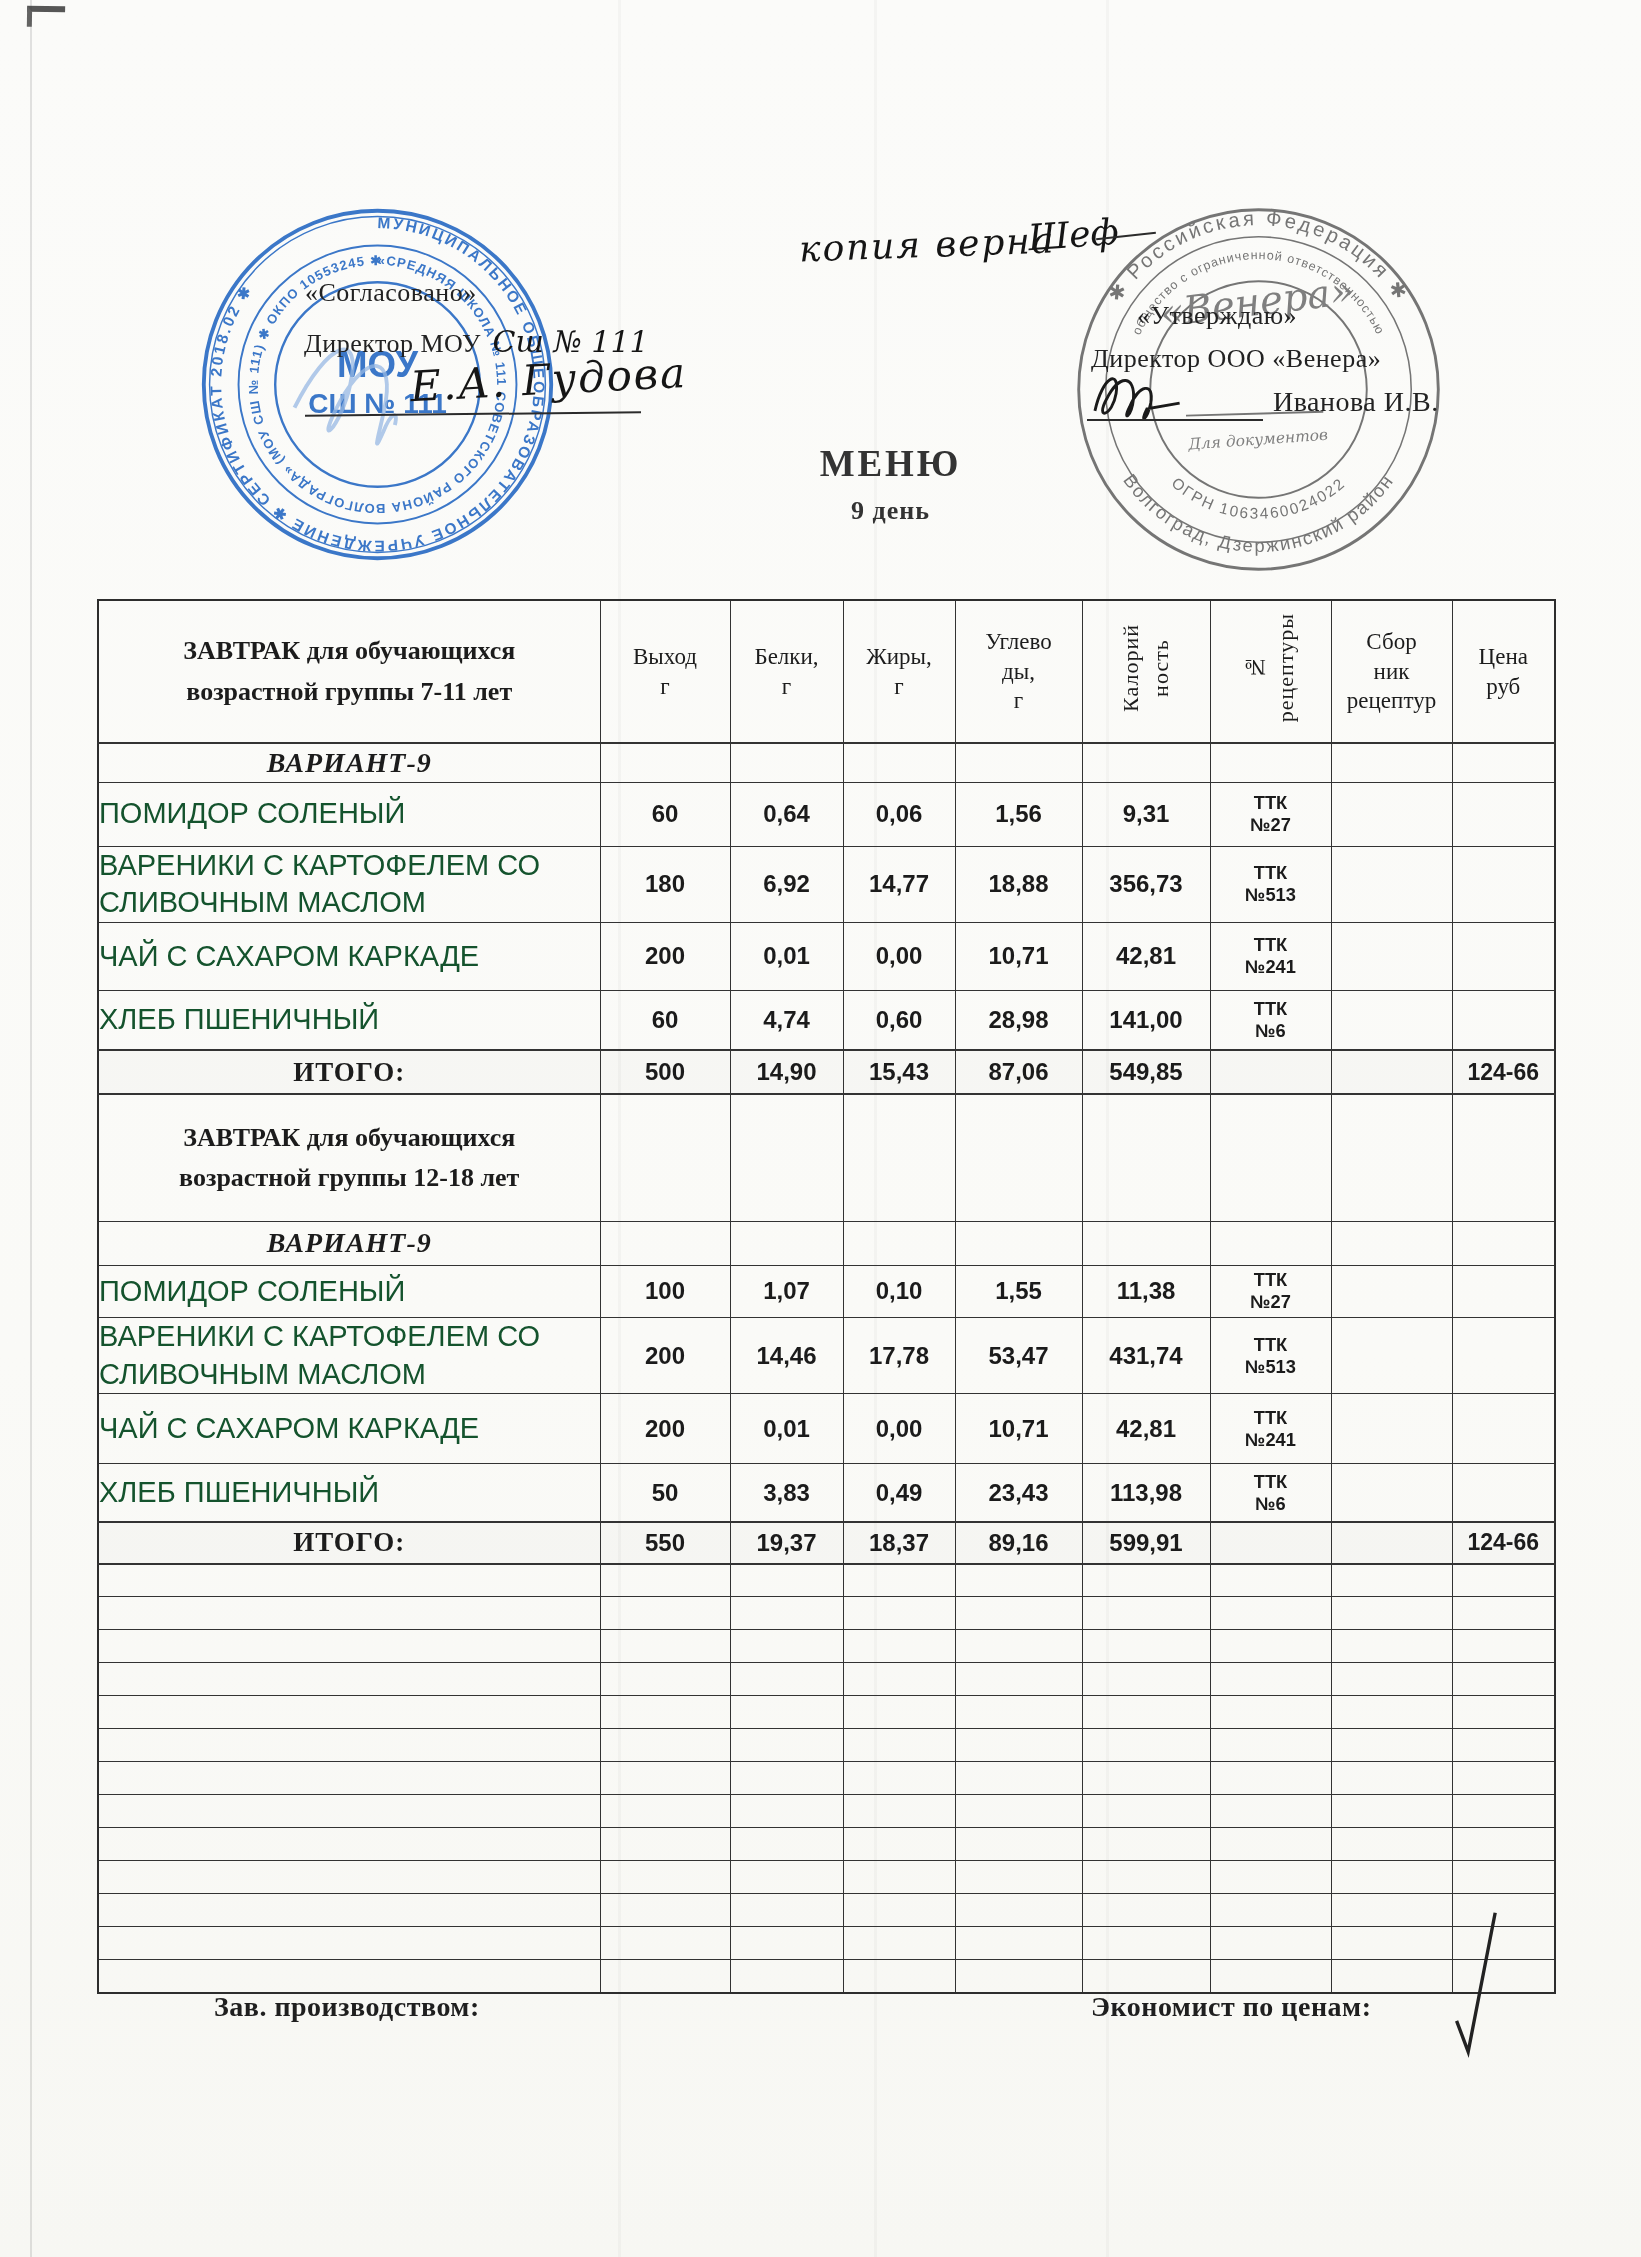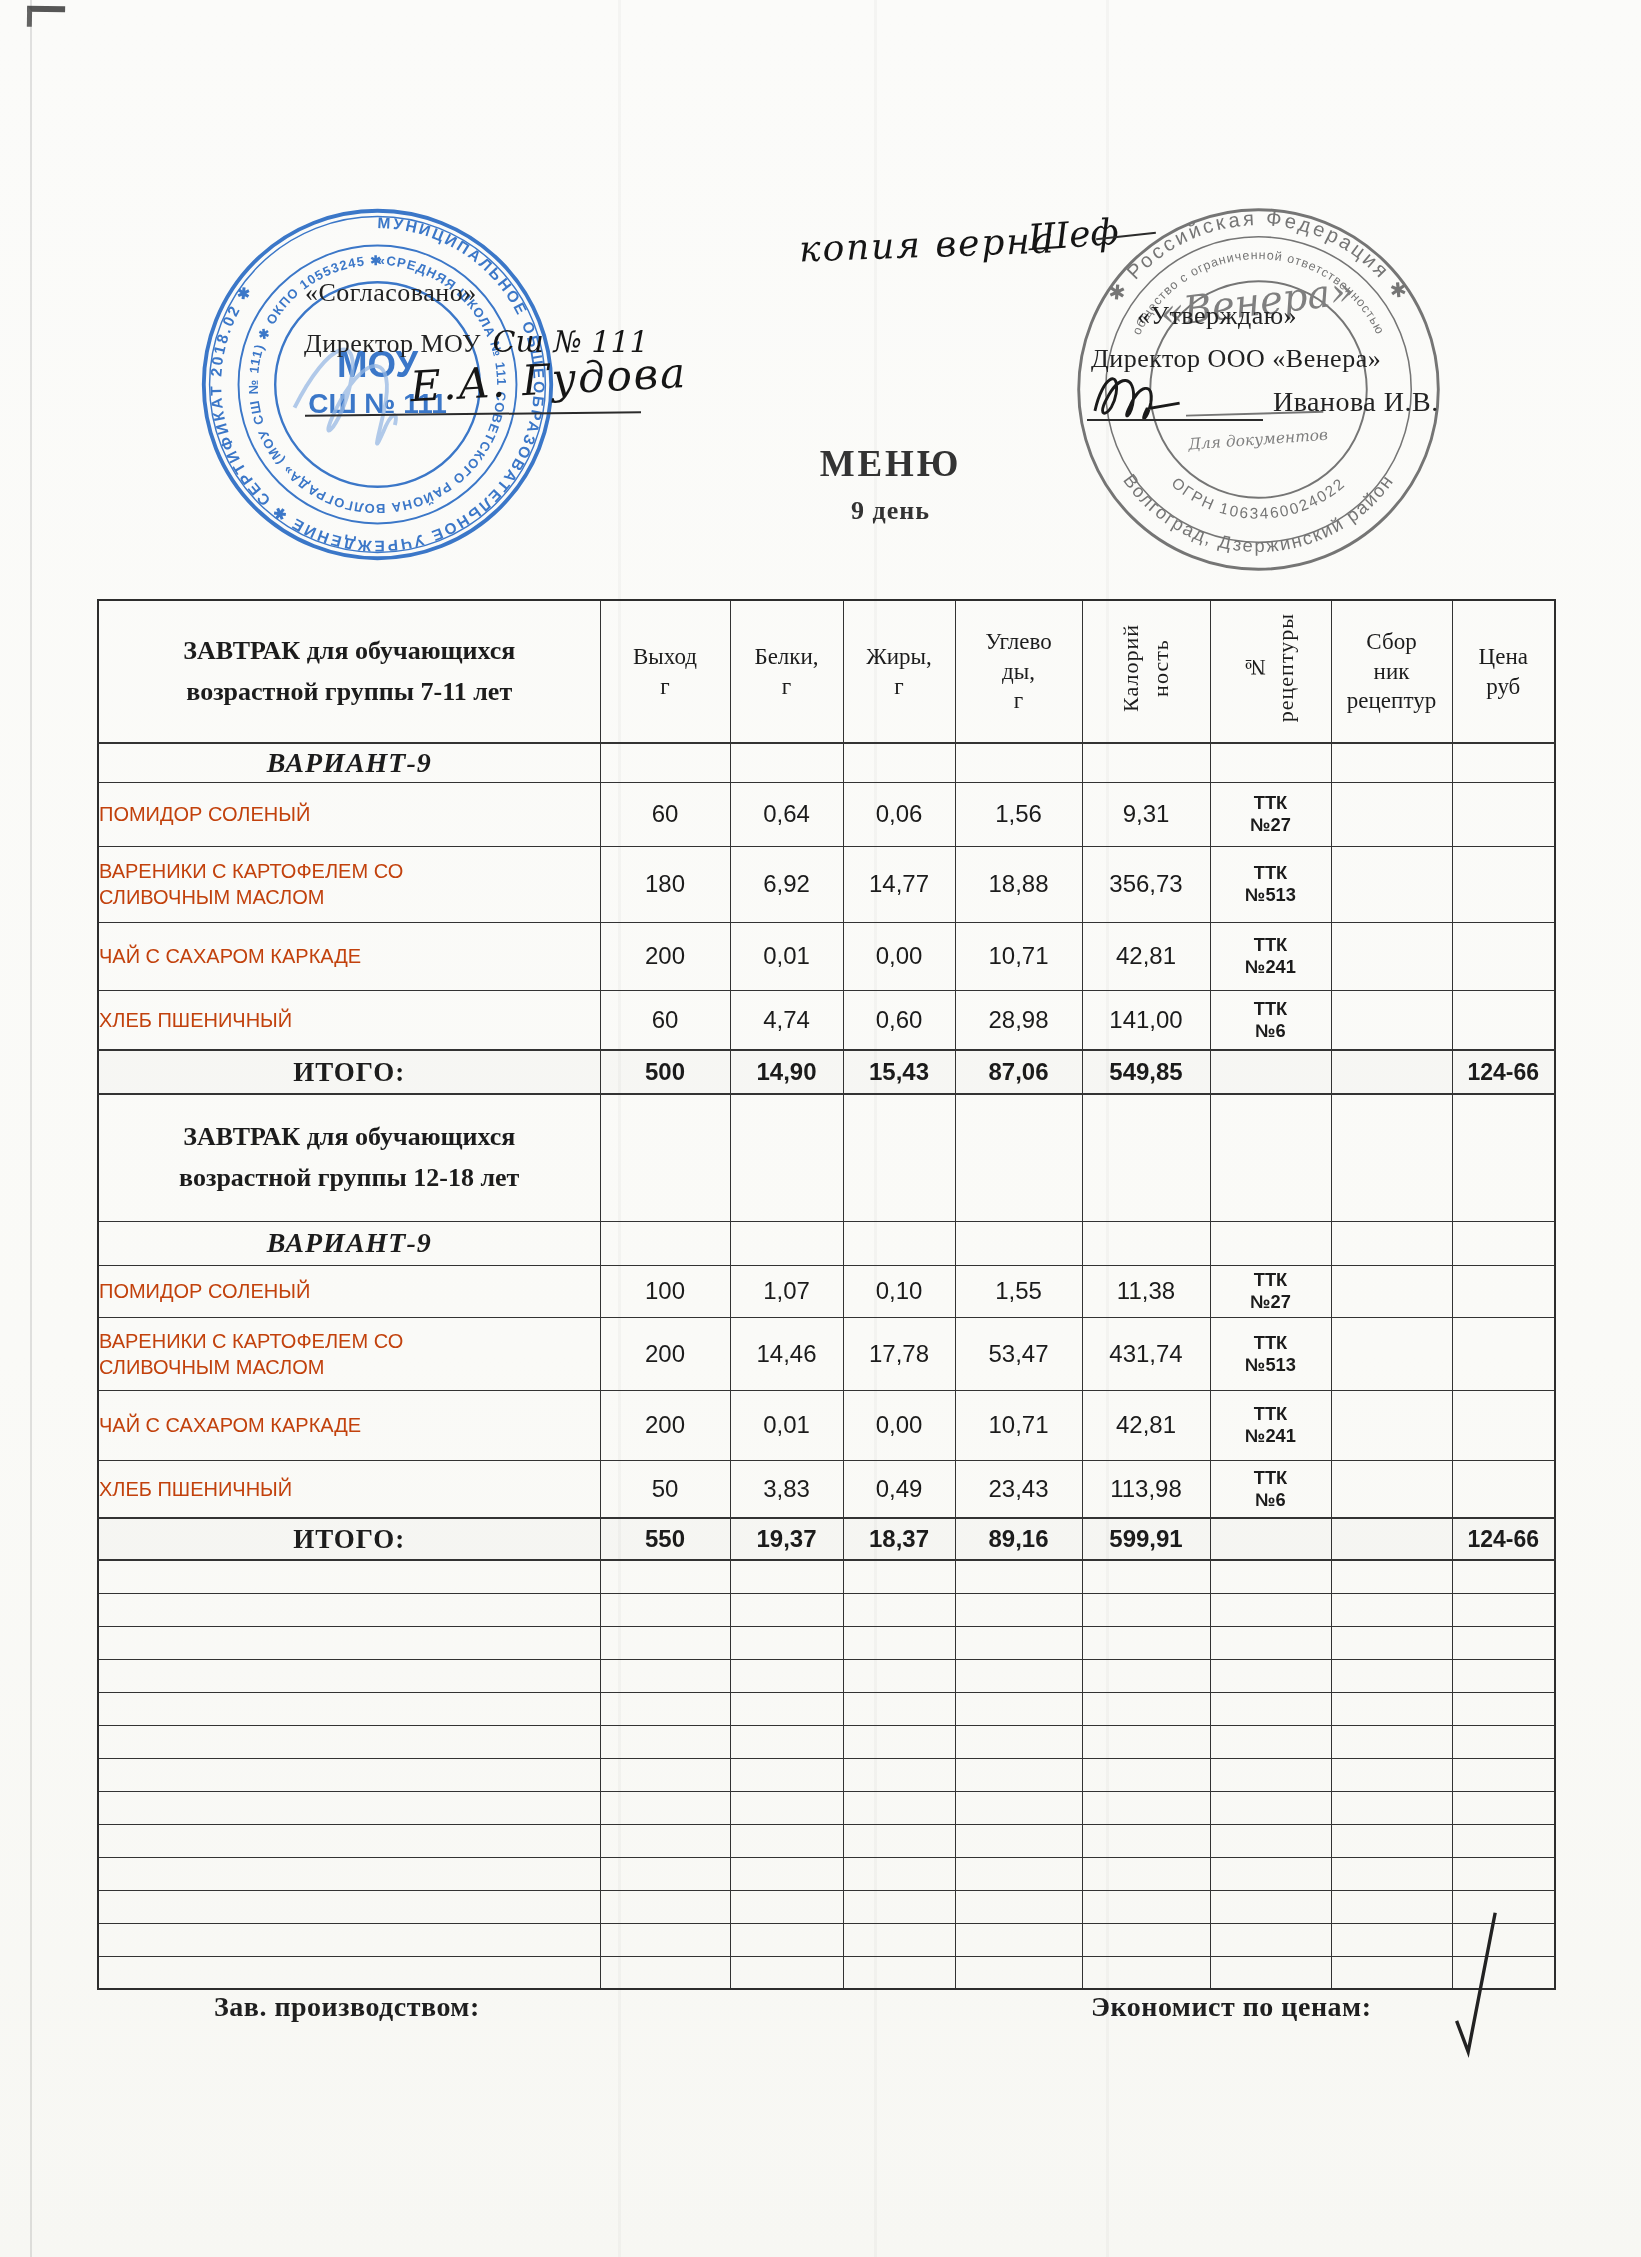--- a/index.html
+++ b/index.html
@@ -22,22 +22,22 @@
   .menu-sub{font-size:26px;font-weight:bold;color:#333;text-align:center;letter-spacing:1px;}
   
   table.menu{border-collapse:collapse;table-layout:fixed;width:1458px;border:2.9px solid #2d2d2d;}
   .menu td{border:1.9px solid #333;overflow:hidden;vertical-align:middle;padding:0;}
   .menu thead td{border-bottom-width:2.9px;}
   .menu tr.total td{border-top-width:2.9px;border-bottom-width:2.9px;background:rgba(0,0,0,.015);text-align:center;}
   .head-title{font-weight:bold;font-size:26px;text-align:center;white-space:pre-line;line-height:1.55;font-family:"Liberation Serif",serif;}
   .head{font-size:23px;text-align:center;vertical-align:top;padding-top:7.7px;white-space:pre-line;line-height:1.3;font-family:"Liberation Serif",serif;}
   .head.vcell{vertical-align:middle;padding-top:0;}
   .vtext{display:inline-block;writing-mode:vertical-rl;transform:rotate(180deg);white-space:pre-line;font-size:22px;line-height:1.35;letter-spacing:1px;}
-  .name{font-family:"Liberation Sans",sans-serif;font-size:20px;color:#c2410c;padding-left:11.6px;white-space:pre-line;line-height:1.3;text-align:left;}
-  .num{font-family:"Liberation Sans",sans-serif;font-size:24px;text-align:center;color:#1b1b1b;}
+  .name{font-family:"Liberation Sans",sans-serif;font-size:29px;color:#14532d;padding-left:11.6px;white-space:pre-line;line-height:1.3;text-align:left;}
+  .num{font-family:"Liberation Sans",sans-serif;font-size:24px;text-align:center;color:#1b1b1b;font-weight:bold;}
   .ttk{font-family:"Liberation Sans",sans-serif;font-weight:bold;font-size:18.3px;text-align:center;white-space:pre-line;line-height:1.2;color:#1b1b1b;}
   .variant-cell{font-family:"Liberation Serif",serif;font-weight:bold;font-style:italic;font-size:28px;text-align:center;letter-spacing:1px;margin-left:45px;}
   .total-label{font-family:"Liberation Serif",serif;font-weight:bold;font-size:27px;text-align:center;letter-spacing:1px;}
   .menu tr.total .num{font-weight:bold;}
   .price{font-family:"Liberation Sans",sans-serif;font-weight:bold;font-size:23px;text-align:center;}
   
   .footer-label{font-family:"Liberation Serif",serif;font-weight:bold;font-size:28px;color:#1f1f1f;letter-spacing:0.5px;}
   svg{display:block;}
 </style>
 </head>

